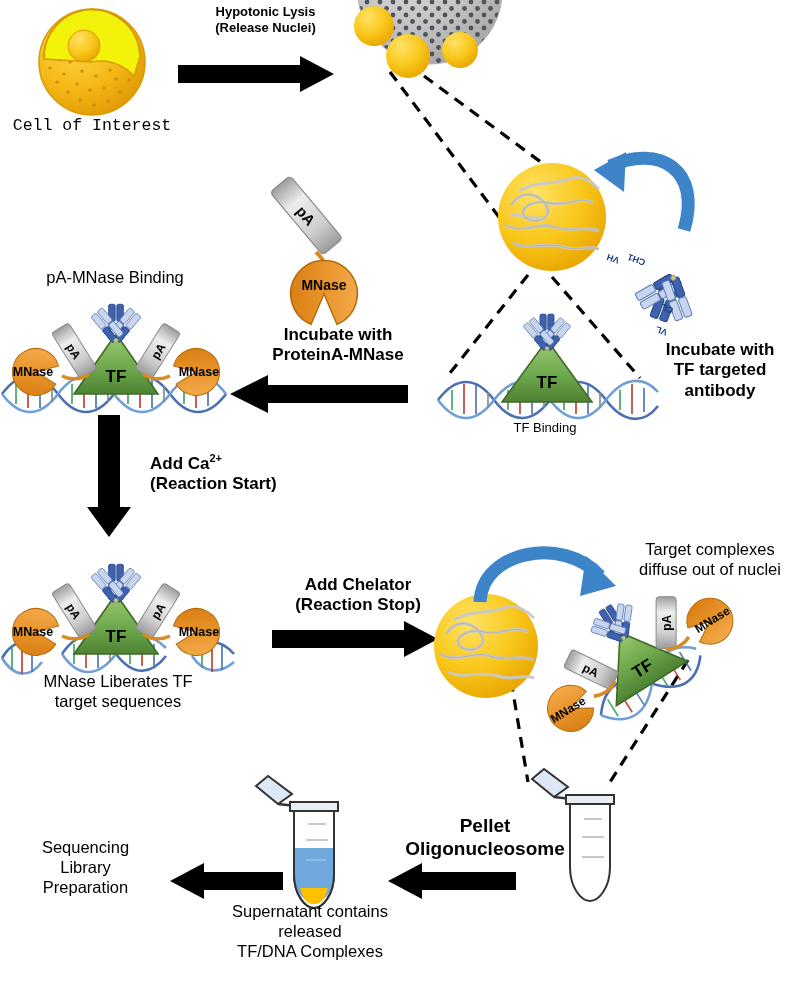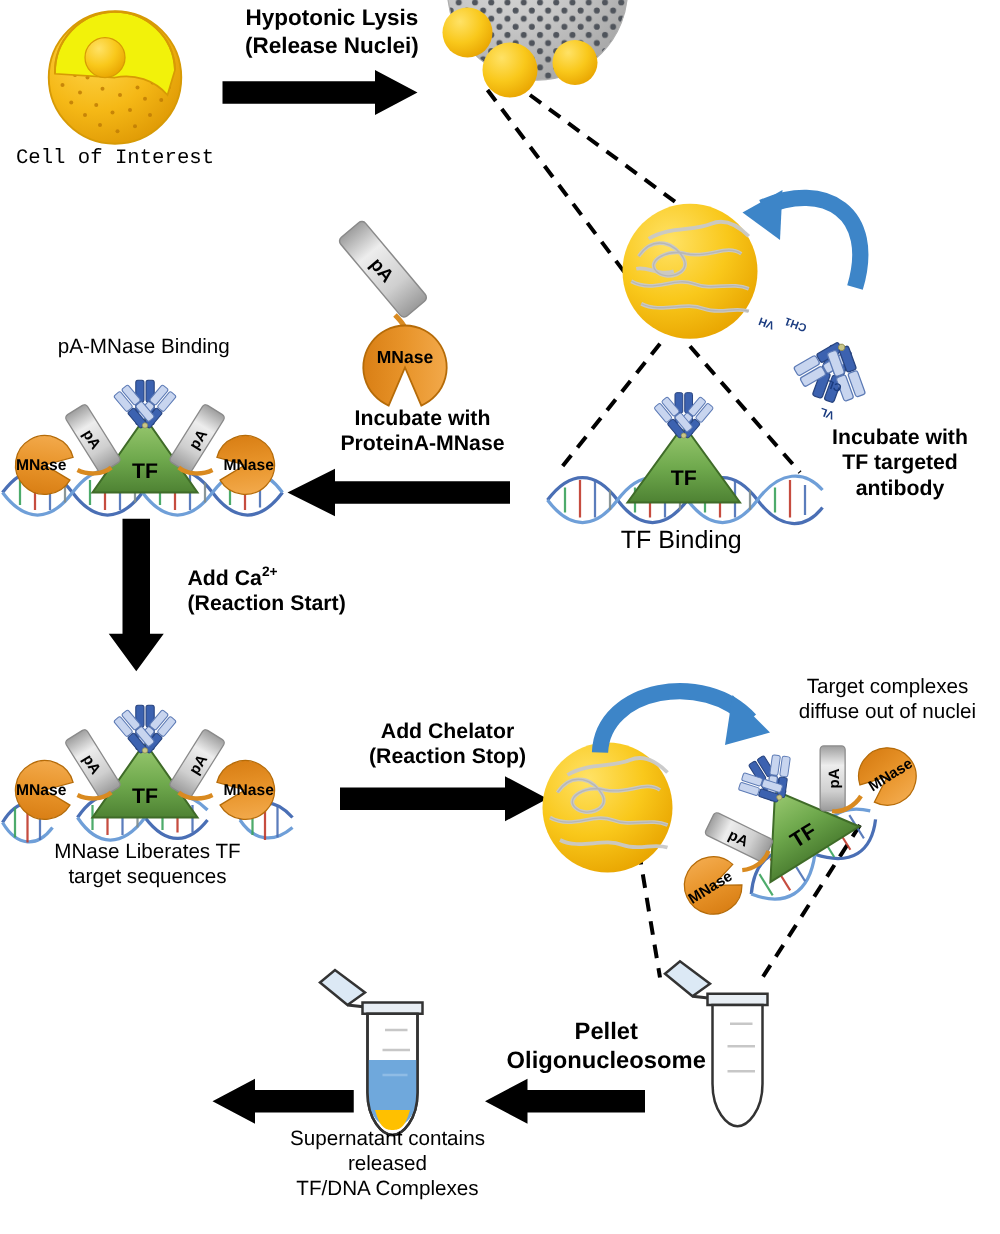--- a/index.html
+++ b/index.html
@@ -128,21 +128,21 @@
       </g>
 
       <path d="M 70,58 L 30,46 A 53,53 0 0 1 103,26 L 112,45 A 44,44 0 0 0 70,58 Z" fill="none"></path>
       <path d="M 22,55 A 48,48 0 0 1 118,52 L 112,72 A 44,44 0 0 0 70,58 Z" fill="#F2F20A" stroke="#D79A05" stroke-width="1.4"></path>
       <path d="M 22,55 A 48,48 0 0 1 118,52" fill="none" stroke="#D79A05" stroke-width="1.6"></path>
       <circle cx="62" cy="42" r="16" fill="url(#gradNuc)" stroke="#D79A05" stroke-width="1"></circle>
     </svg>
   </div>
   <div class="lbl" style="left:2px;top:116px;width:180px;font-size:16.5px;font-family:Liberation Mono, monospace;">Cell of Interest</div>
 
-  <div class="lbl bold" style="left:178px;top:4px;width:175px;font-size:18px;">Hypotonic Lysis
+  <div class="lbl bold" style="left:178px;top:4px;width:175px;font-size:13px;">Hypotonic Lysis
 (Release Nuclei)</div>
   <div class="node" style="left:178px;top:55px;">
     <svg width="160" height="40" viewBox="0 0 160 40">
       <path d="M 0,10 L 122,10 L 122,1 L 156,19 L 122,37 L 122,28 L 0,28 Z" fill="#000"></path>
     </svg>
   </div>
 
   <div class="node" style="left:350px;top:-28px;">
     <svg width="160" height="130" viewBox="0 0 160 130">
       <g>
@@ -250,21 +250,21 @@
       </g>
 
       <polygon points="115,22 160,84 70,84" fill="url(#gradTF)" stroke="#3f6b28" stroke-width="1.6"></polygon>
       <text x="115" y="70" text-anchor="middle" font-size="17" font-weight="bold" font-family="Liberation Sans, sans-serif" fill="#000">TF</text>
 
       <g transform="translate(115,32) scale(0.78)">
         <use href="#ab"></use>
       </g>
     </svg>
   </div>
-  <div class="lbl" style="left:455px;top:420px;width:180px;font-size:20px;">TF Binding</div>
+  <div class="lbl" style="left:455px;top:420px;width:180px;font-size:13px;">TF Binding</div>
 
   <div class="node" style="left:264px;top:178px;">
     <svg width="130" height="140" viewBox="0 0 130 140">
 
       <path d="M 52,74 C 60,82 62,86 60,94" stroke="#D98A20" stroke-width="4" fill="none"></path>
 
       <g transform="translate(16,6) rotate(50)">
         <rect x="0" y="-13" width="82" height="26" rx="4" fill="url(#gradPA)" stroke="#8A8A8A" stroke-width="1.2"></rect>
         <text x="41" y="6" text-anchor="middle" font-size="15" font-weight="bold" font-family="Liberation Sans, sans-serif" fill="#000">pA</text>
       </g>
@@ -554,14 +554,17 @@
   </div>
   <div class="lbl" style="left:175px;top:902px;width:270px;font-size:16.5px;">Supernatant contains
 released
 TF/DNA Complexes</div>
 
   <div class="node" style="left:168px;top:862px;">
     <svg width="115" height="40" viewBox="0 0 115 40">
       <path d="M 115,10 L 36,10 L 36,1 L 2,19 L 36,37 L 36,28 L 115,28 Z" fill="#000"></path>
     </svg>
   </div>
+  <div class="lbl" style="left:8px;top:838px;width:155px;font-size:16.5px;">Sequencing
+Library
+Preparation</div>
 
 </div>
 
 </body></html>

